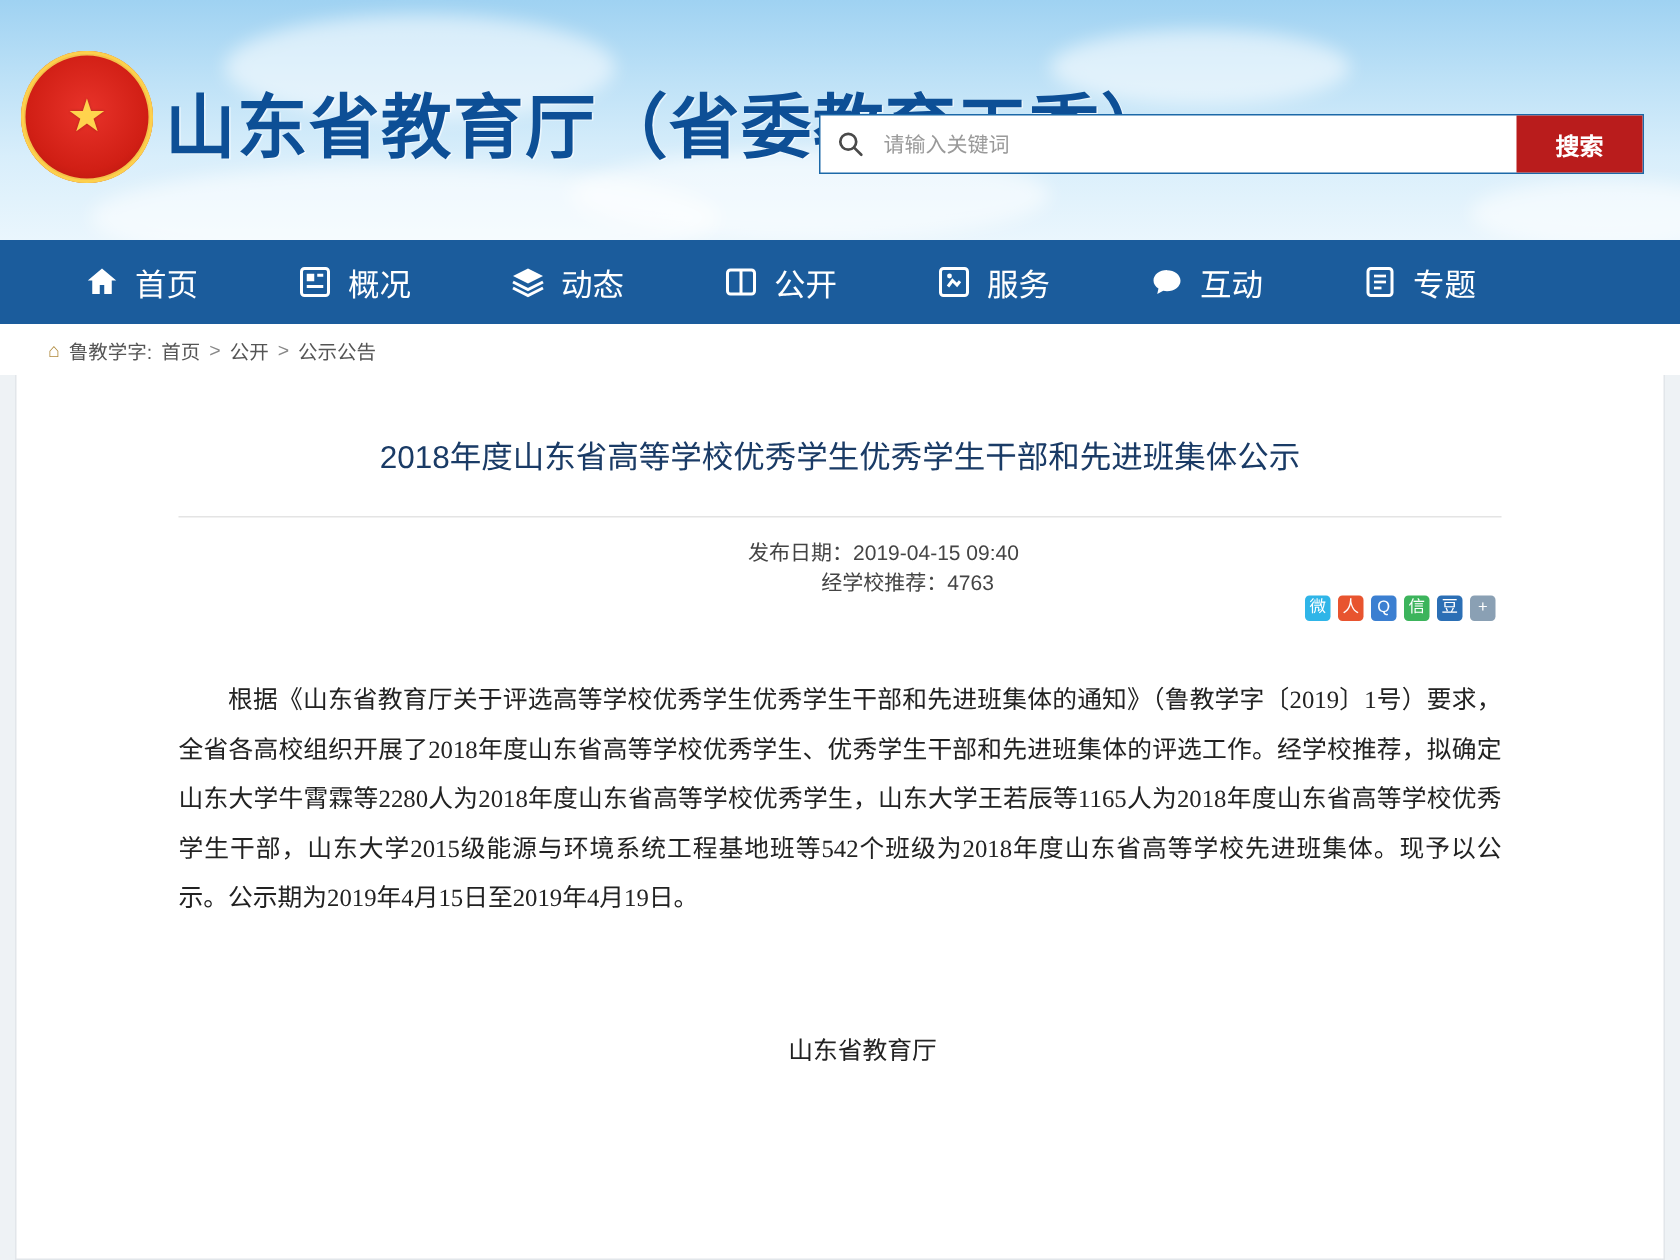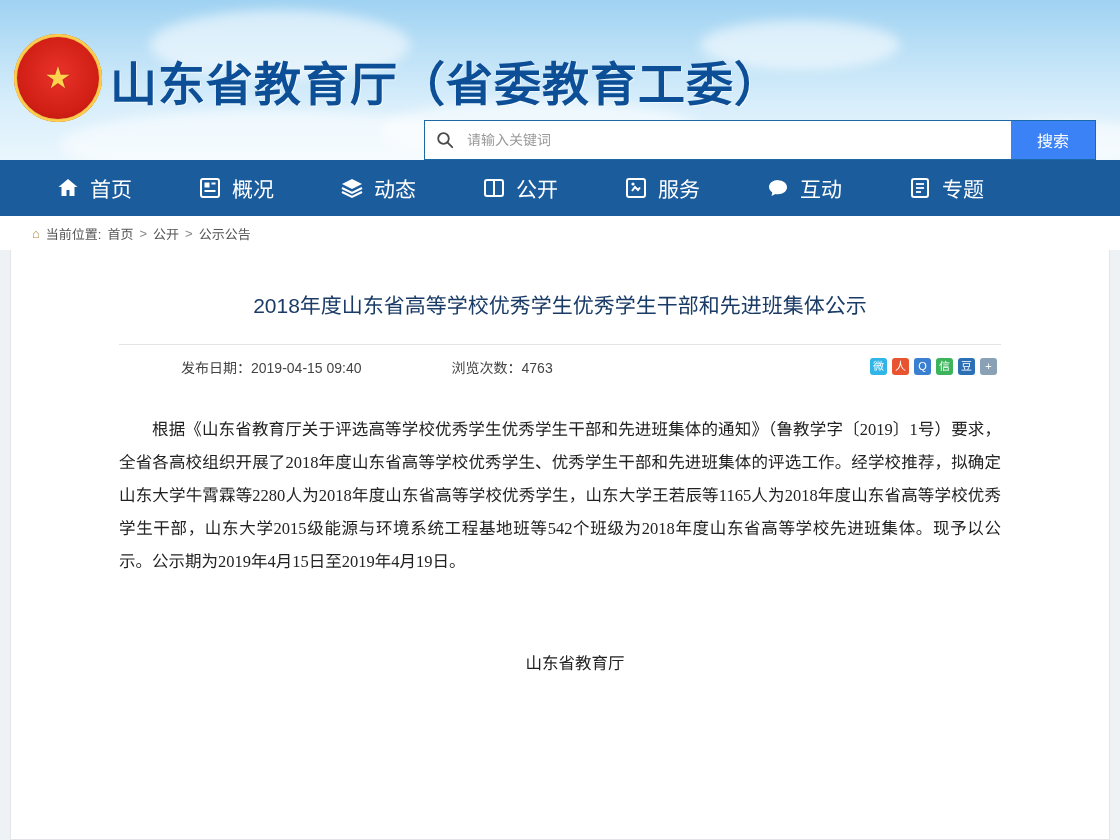--- a/index.html
+++ b/index.html
@@ -60,48 +60,48 @@
     letter-spacing: 1px;
     color: #0d4f96;
     text-shadow: 1px 1px 0 rgba(255,255,255,0.6);
     font-family: "DejaVu Sans", "Liberation Sans", sans-serif;
     white-space: nowrap;
   }
 
   .search-box {
     position: absolute;
     right: 24px; top: 76px;
-    width: 672px; height: 40px;
+    width: 550px; height: 40px;
     display: flex;
     border: 1px solid #1c69a8;
     background: #ffffff;
-    margin-top: 44px;
   }
   .search-icon-wrap {
     width: 40px;
     display: flex; align-items: center; justify-content: center;
   }
   .search-input {
     flex: 1;
     border: none;
     outline: none;
     font-size: 14px;
     color: #333;
     background: transparent;
     font-family: "Liberation Sans", sans-serif;
   }
   .search-input::placeholder { color: #9a9a9a; }
   .search-btn {
     width: 84px;
-    background: #3b82f6;
+    background: #b91c1c;
     color: #ffffff;
     border: none;
     font-size: 16px;
     cursor: pointer;
     font-family: "Liberation Sans", sans-serif;
+    font-weight: bold;
   }
 
   
   .nav {
     width: 1120px; height: 56px;
     background: #1b5c9c;
     display: flex;
     align-items: center;
     padding-left: 56px;
   }
@@ -156,20 +156,21 @@
     line-height: 1.5;
     padding: 6px 0 22px 0;
   }
   .meta {
     border-top: 1px solid #e4e4e4;
     padding: 12px 4px 10px 4px;
     display: flex;
     align-items: center;
     font-size: 14px;
     color: #444;
+    flex-direction: column;
   }
   .meta .date { margin-left: 58px; }
   .meta .views { margin-left: 90px; }
   .share {
     margin-left: auto;
     display: flex;
     align-items: center;
     gap: 5px;
   }
   .share span {
@@ -324,36 +325,36 @@
           <line x1="8" y1="12" x2="16" y2="12" stroke="#fff" stroke-width="1.8"></line>
           <line x1="8" y1="16" x2="13" y2="16" stroke="#fff" stroke-width="1.8"></line>
         </svg>
     </span>
     <span>专题</span>
   </div>
 </div>
 
 <div class="crumb">
   <span class="home-ico">⌂</span>
-  <span>当前位置:</span>
+  <span>鲁教学字:</span>
   <a>首页</a>
   <span class="sep">&gt;</span>
   <a>公开</a>
   <span class="sep">&gt;</span>
   <a>公示公告</a>
 </div>
 
 <div class="wrap">
   <div class="panel">
 
     <div class="doc-title">2018年度山东省高等学校优秀学生优秀学生干部和先进班集体公示</div>
 
     <div class="meta">
       <span class="date"><span>发布日期：</span><span>2019-04-15 09:40</span></span>
-      <span class="views"><span>浏览次数：</span><span>4763</span></span>
+      <span class="views"><span>经学校推荐：</span><span>4763</span></span>
       <span class="share">
         <span class="sh1">微</span>
         <span class="sh2">人</span>
         <span class="sh3">Q</span>
         <span class="sh4">信</span>
         <span class="sh5">豆</span>
         <span class="sh6">+</span>
       </span>
     </div>
 

